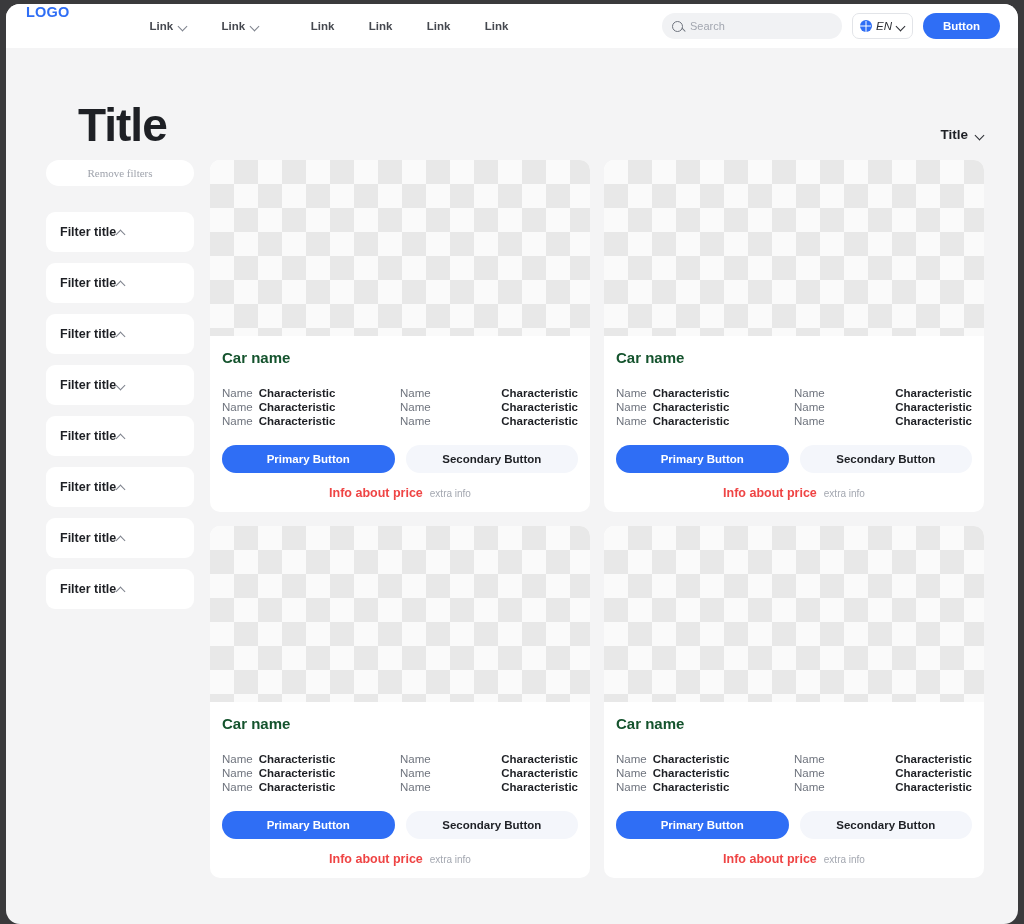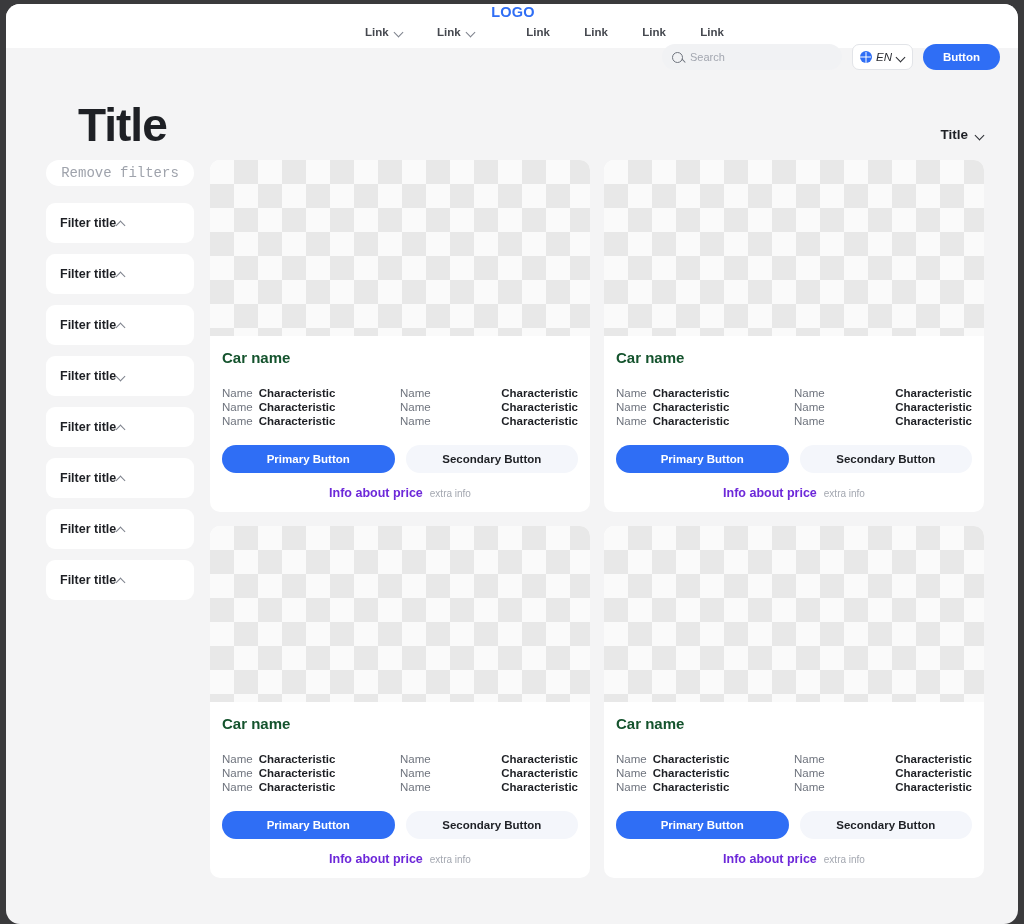--- a/index.html
+++ b/index.html
@@ -21,24 +21,22 @@
     background: #f4f4f5;
     border-radius: 14px;
     overflow: hidden;
   }
 
   
   .header {
     height: 44px;
     background: #ffffff;
     display: flex;
-    align-items: center;
     padding: 0 18px 0 20px;
     position: relative;
-    flex-direction: column;
   }
 
   .logo {
     color: #2f6ef5;
     font-size: 14.5px;
     font-weight: bold;
     letter-spacing: 0.2px;
     flex: none;
   }
 
@@ -216,25 +214,25 @@
     width: 148px;
     flex: none;
     display: flex;
     flex-direction: column;
   }
   .remove-filters {
     height: 26px;
     background: #ffffff;
     border-radius: 13px;
     border: none;
-    font-size: 14px;
+    font-size: 11px;
     color: #9fa3ac;
-    font-family: Liberation Mono, monospace;
-    cursor: pointer;
-    margin-bottom: 17px;
+    font-family: Liberation Serif, serif;
+    cursor: pointer;
+    margin-bottom: 26px;
   }
   .filter-card {
     height: 40px;
     background: #ffffff;
     border-radius: 9px;
     display: flex;
     align-items: center;
     padding: 0 14px;
     margin-bottom: 11px;
     cursor: pointer;
@@ -339,21 +337,21 @@
   .price-row {
     display: flex;
     align-items: baseline;
     justify-content: center;
     gap: 7px;
     margin-top: auto;
   }
   .price-main {
     font-size: 12.5px;
     font-weight: bold;
-    color: #6d28d9;
+    color: #ef4444;
   }
   .price-extra {
     font-size: 10px;
     color: #a3a7b0;
   }
 </style>
 </head>
 <body>
 
 <div class="app-frame">

